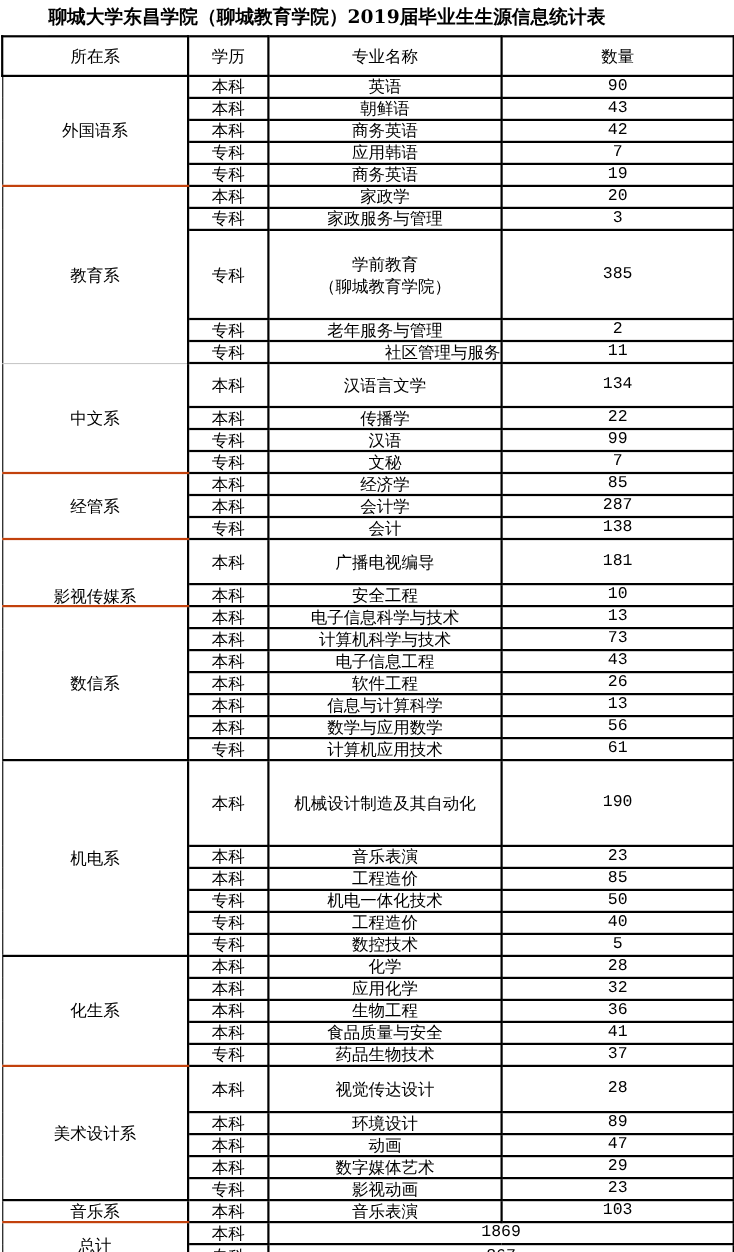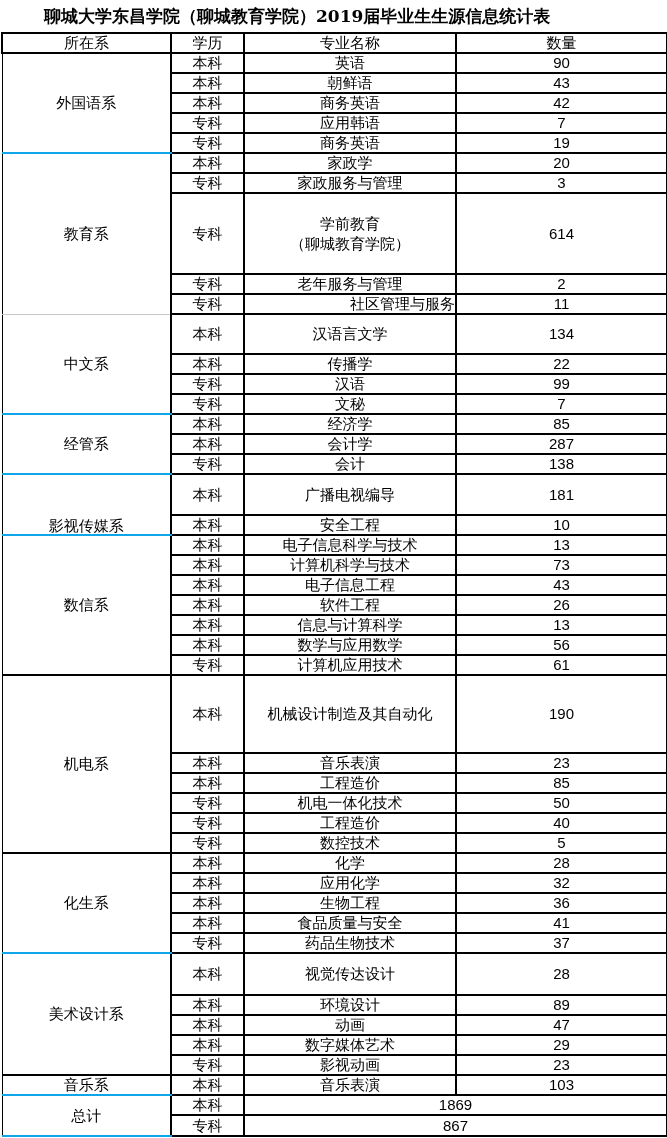--- a/index.html
+++ b/index.html
@@ -13,40 +13,40 @@
   table.grid {
     position:absolute; left:1px; top:32px;
     border-collapse:collapse; table-layout:fixed; width:665px;
   }
   table.grid td {
     border:2px solid #000; padding:0; text-align:center; vertical-align:middle;
     font-size:15px; line-height:16px; overflow:hidden; white-space:nowrap;
   }
   table.grid td.dept { border-top:1px solid #c8c8c8; border-bottom:1px solid #c8c8c8; border-left:1px solid #000; border-right:2px solid #000; }
   table.grid td.dept.topblack { border-top:2px solid #000; }
-  table.grid td.dept.botblack { border-bottom:2px solid #0ea5e9; }
+  table.grid td.dept.botblack { border-bottom:2px solid #c2410c; }
   table.grid td.left { text-align:right; padding-left:2px; }
   table.grid td.valign-bottom { vertical-align:bottom; }
-  .num { font-family:Liberation Sans, sans-serif; }
+  .num { font-family:Liberation Mono, monospace; }
   col.c1 { width:169px; } col.c2 { width:73px; } col.c3 { width:212px; } col.c4 { width:211px; }
 </style>
 </head>
 <body>
 
 <div class="title">聊城大学东昌学院（聊城教育学院）2019届毕业生生源信息统计表</div>
 
 <table class="grid">
   <colgroup>
       <col class="c1">
       <col class="c2">
       <col class="c3">
       <col class="c4">
     </colgroup>
   <tbody id="tbody">
-    <tr style="height:20px">
+    <tr style="height:36px">
       <td>所在系</td>
       <td>学历</td>
       <td>专业名称</td>
       <td>数量</td>
     </tr>
   <tr style="height: 20px;">
         <td class="dept topblack botblack" rowspan="5">外国语系</td>
         <td>本科</td>
         <td>英语</td>
         <td class="num">90</td>
@@ -81,21 +81,21 @@
         <td>专科</td>
         <td>家政服务与管理</td>
         <td class="num">3</td>
       </tr>
       <tr style="height: 81px;">
         <td>专科</td>
         <td>
           <div style="line-height: 20px;">学前教育</div>
           <div style="line-height: 20px;">（聊城教育学院）</div>
         </td>
-        <td class="num">614</td>
+        <td class="num">385</td>
       </tr>
       <tr style="height: 20px;">
         <td>专科</td>
         <td>老年服务与管理</td>
         <td class="num">2</td>
       </tr>
       <tr style="height: 20px;">
         <td>专科</td>
         <td class="left">社区管理与服务</td>
         <td class="num">11</td>

